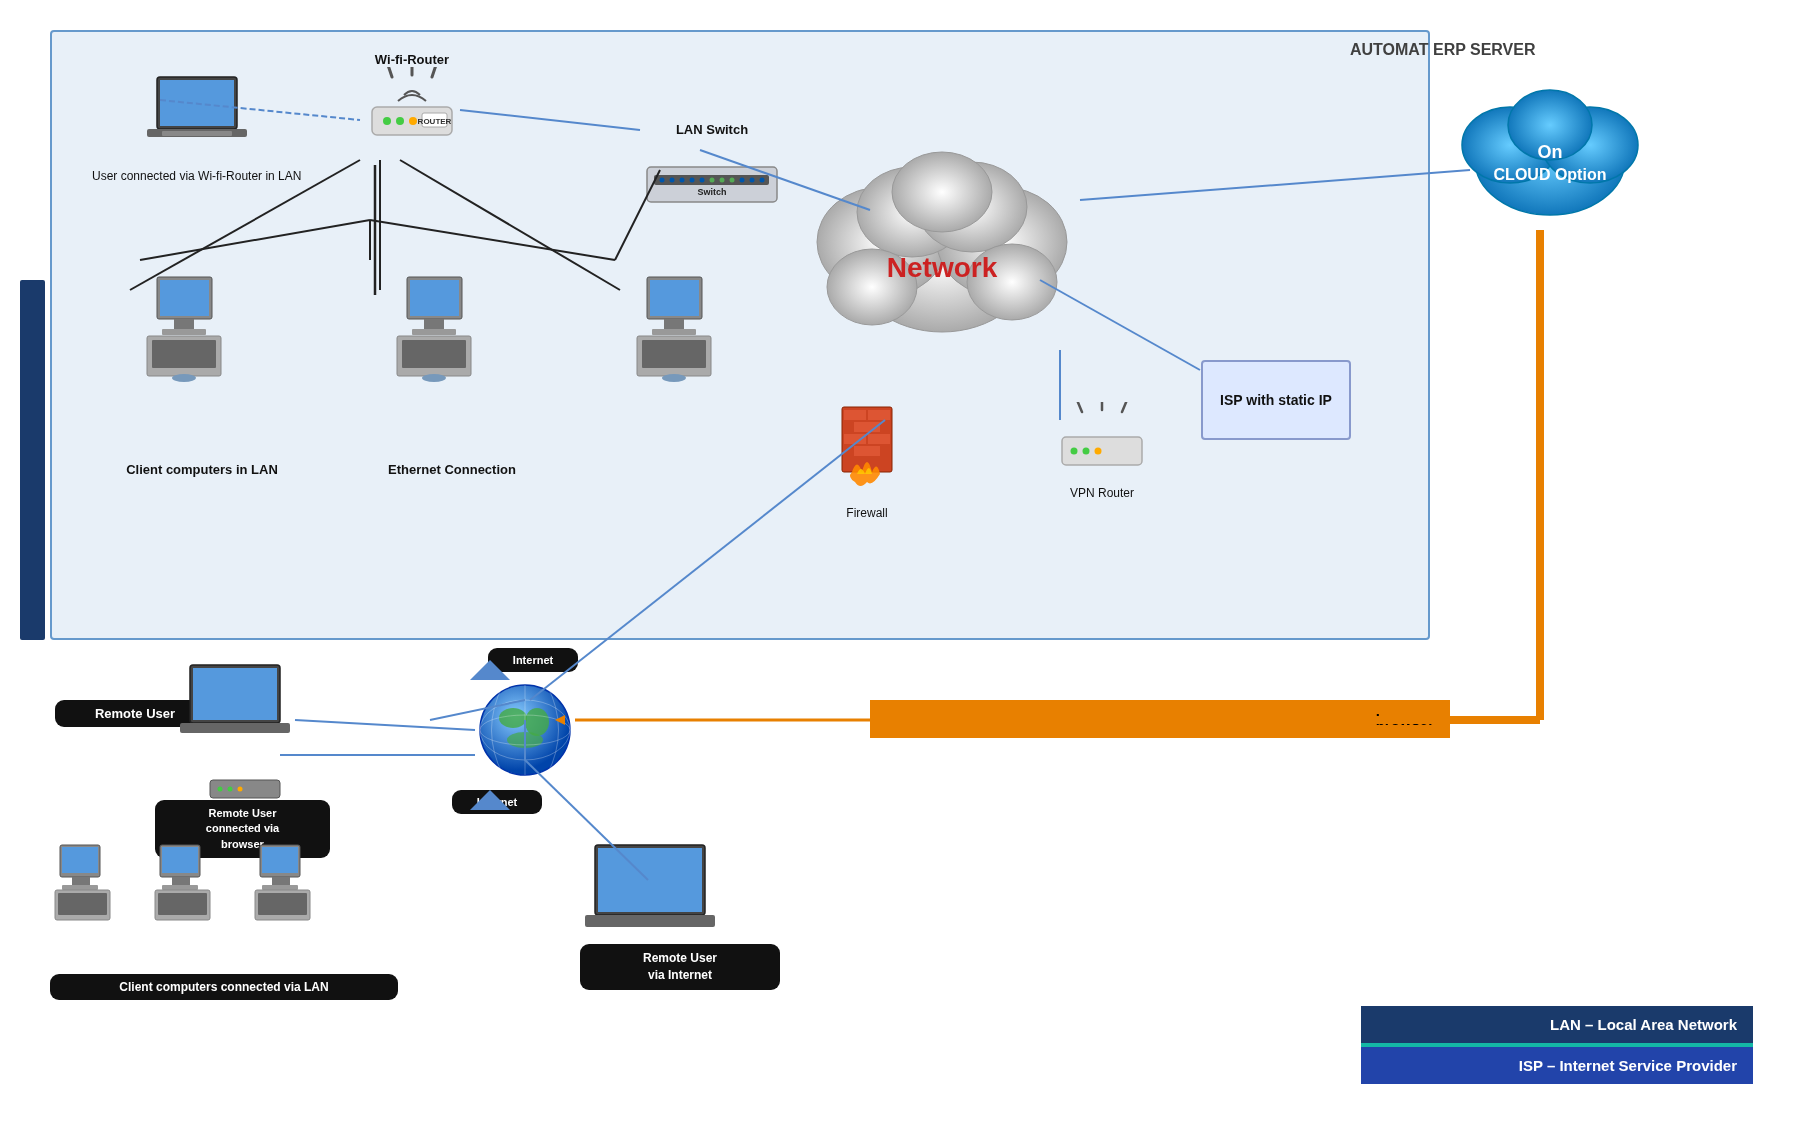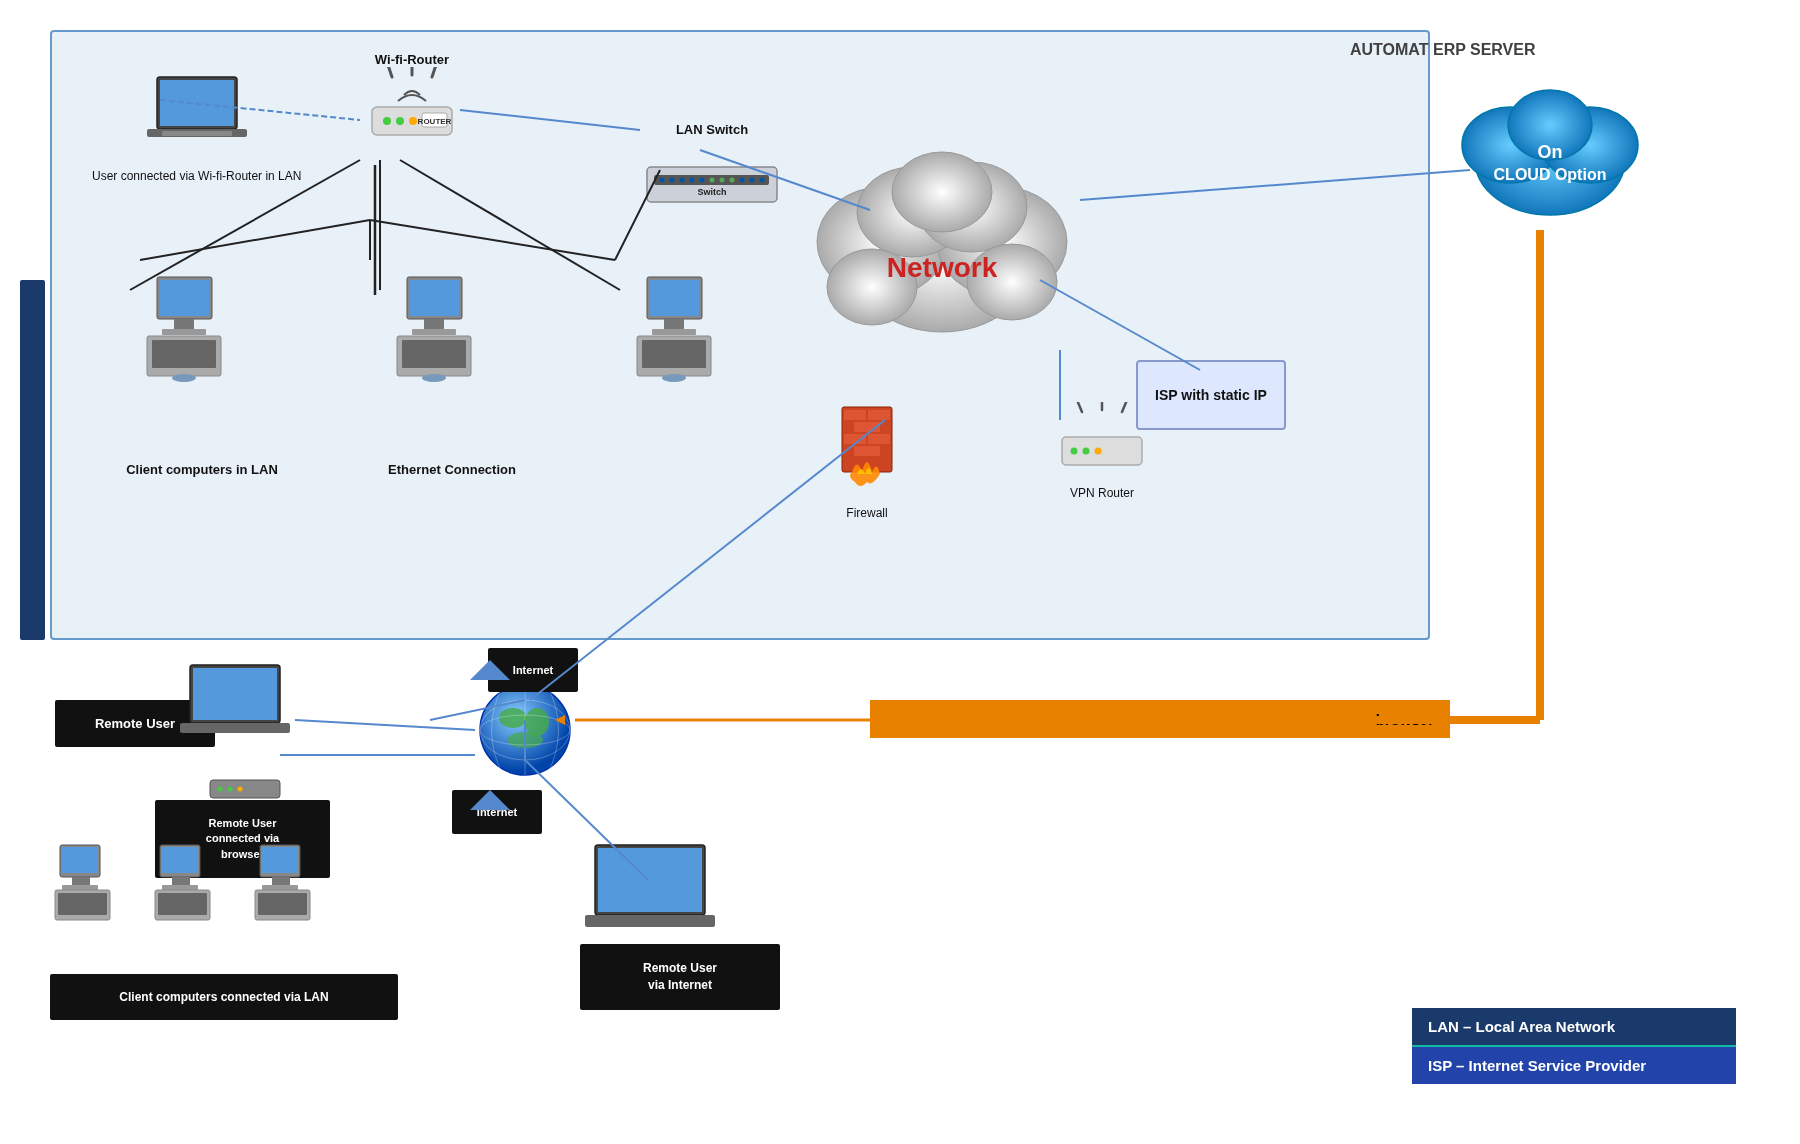--- a/index.html
+++ b/index.html
@@ -61,59 +61,60 @@
     .label-small {
       font-size: 12px;
       color: #111;
       text-align: center;
     }
 
     
     .isp-box {
       position: absolute;
       top: 360px;
-      left: 1136px;
+      left: 1201px;
       width: 150px;
-      height: 70px;
+      height: 80px;
       background: #dde8ff;
       border: 2px solid #8899cc;
       border-radius: 4px;
       display: flex;
       align-items: center;
       justify-content: center;
       text-align: center;
       font-size: 14px;
       font-weight: bold;
       color: #111;
     }
 
     
     .legend-box {
       position: absolute;
       bottom: 60px;
-      right: 64px;
-      width: 324px;
+      right: 47px;
+      width: 392px;
+      text-align: right;
     }
     .legend-row {
       padding: 10px 16px;
       font-size: 15px;
       font-weight: bold;
       color: #fff;
     }
     .legend-row-1 { background: #1a3a6b; }
-    .legend-row-2 { background: #2244aa; border-top: 2px solid #14b8a6; }
+    .legend-row-2 { background: #2244aa; border-top: 4px solid #14b8a6; }
 
     
     .black-label {
       background: #111;
       color: #fff;
       font-size: 13px;
       font-weight: bold;
-      padding: 16px 12px;
-      border-radius: 2px;
+      padding: 6px 12px;
+      border-radius: 9px;
       position: absolute;
       text-align: center;
     }
 
     
     .browser-bar {
       position: absolute;
       top: 700px;
       left: 870px;
       width: 580px;

